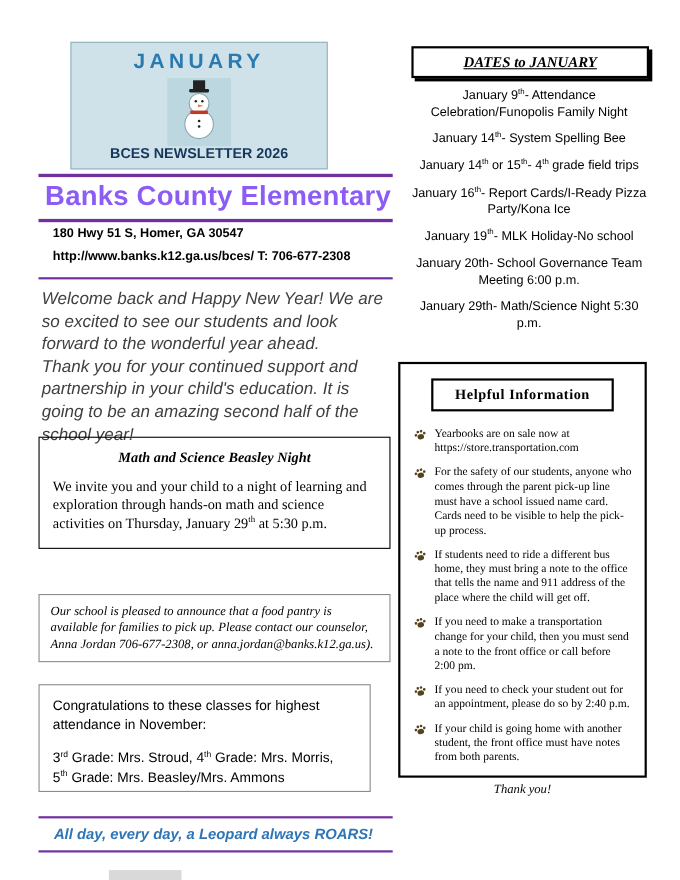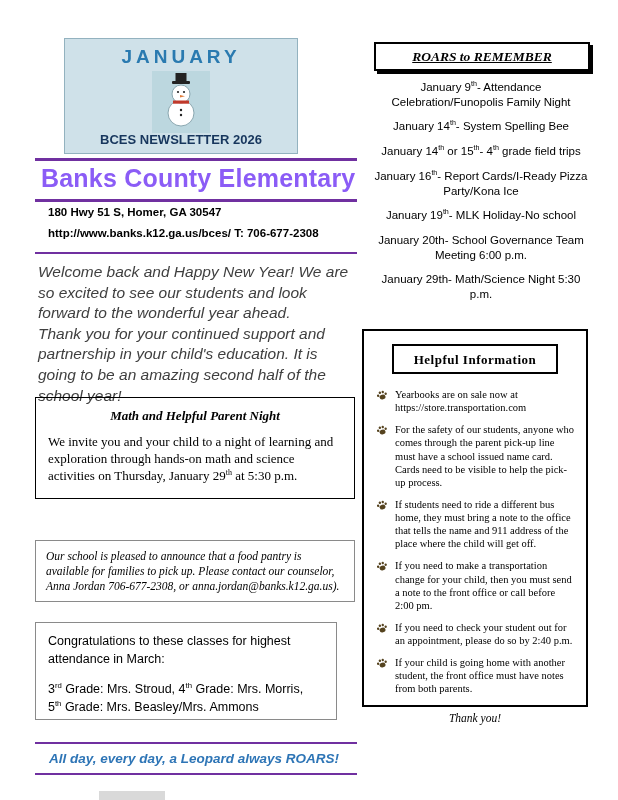--- a/index.html
+++ b/index.html
@@ -107,43 +107,43 @@
   <div class="rule rule-1"></div>
 
   <div class="welcome">
 
       <p>Welcome back and Happy New Year!  We are so excited to see our students and look forward to the wonderful year ahead.</p>
 
       <p>Thank you for your continued support and partnership in your child's education.  It is going to be an amazing second half of the school year!</p>
     </div>
 
   <div class="math-box">
-    <div class="math-title">Math and Helpful Parent Night</div>
+    <div class="math-title">Math and Science Beasley Night</div>
     <div class="math-body">We invite you and your child to a night of learning and exploration through hands-on math and science activities on Thursday, January 29<sup>th</sup> at 5:30 p.m.</div>
   </div>
 
   <div class="food-box">
     <span>Our school is pleased to announce that a food pantry is available for families to pick up.  Please contact our counselor, Anna Jordan 706-677-2308, or anna.jordan@banks.k12.ga.us).</span>
   </div>
 
   <div class="congrats-box">
-    <div>Congratulations to these classes for highest attendance in March:</div>
+    <div>Congratulations to these classes for highest attendance in November:</div>
     <div class="congrats-lines">
       <div>3<sup>rd</sup> Grade: Mrs. Stroud, 4<sup>th</sup> Grade: Mrs. Morris,</div>
       <div>5<sup>th</sup> Grade: Mrs. Beasley/Mrs. Ammons</div>
     </div>
   </div>
 
   <div class="tagline-block">
     <div class="tagline">All day, every day, a Leopard always ROARS!</div>
   </div>
   <div class="page-stub"></div>
 
   <div class="dates-header">
-    <span>ROARS to REMEMBER</span>
+    <span>DATES to JANUARY</span>
   </div>
   <div class="dates-list">
 
       <div class="date-item">January 9<sup>th</sup>- Attendance Celebration/Funopolis Family Night</div>
 
       <div class="date-item">January 14<sup>th</sup>- System Spelling Bee</div>
 
       <div class="date-item">January 14<sup>th</sup> or 15<sup>th</sup>- 4<sup>th</sup> grade field trips</div>
 
       <div class="date-item">January 16<sup>th</sup>- Report Cards/I-Ready Pizza Party/Kona Ice</div>

